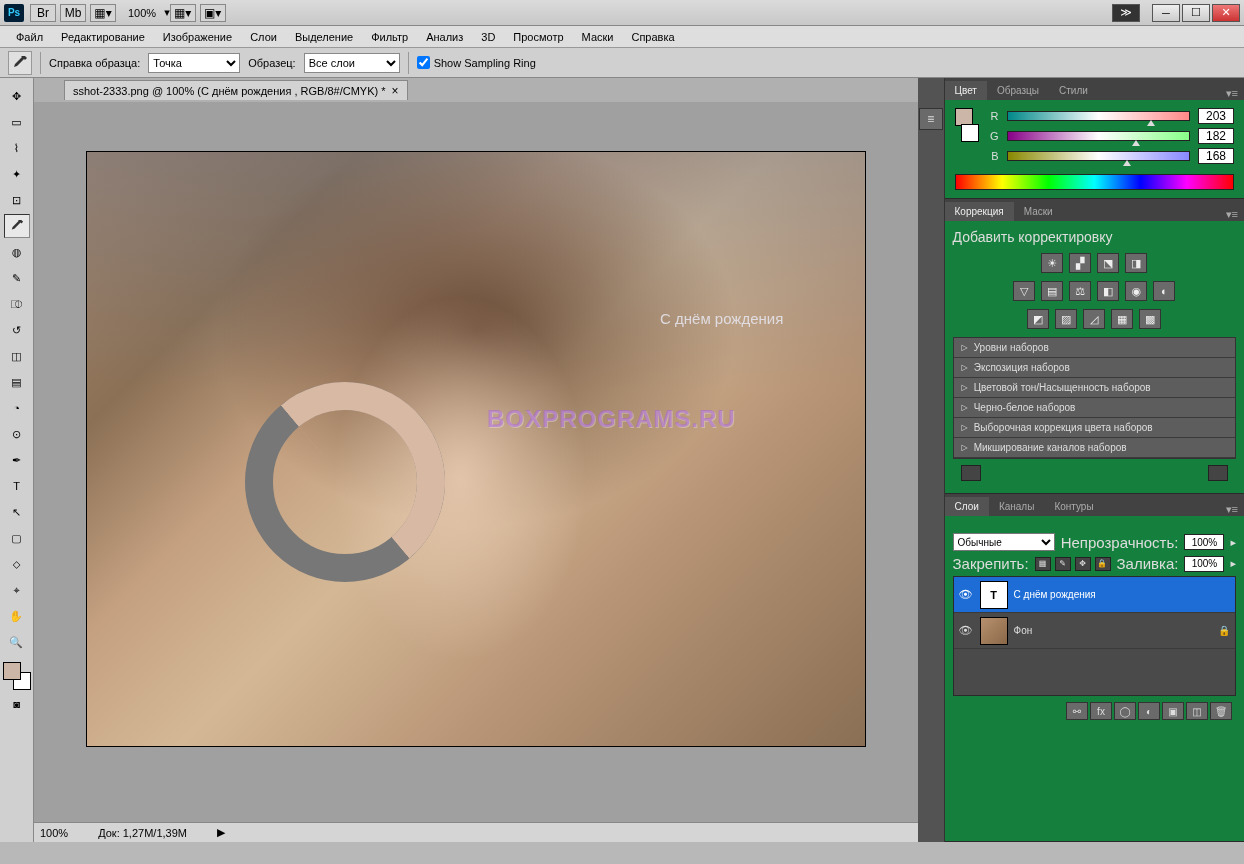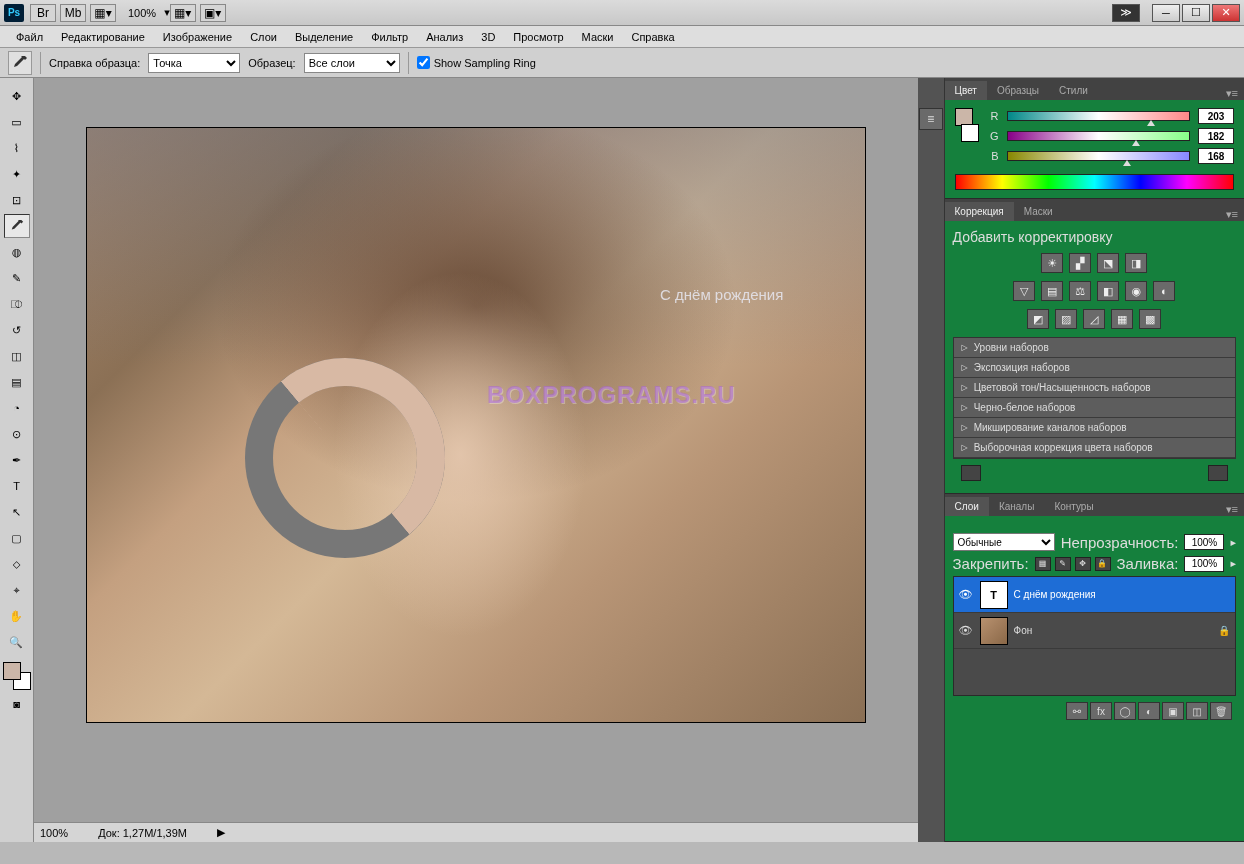--- a/index.html
+++ b/index.html
@@ -61,21 +61,21 @@
 .panel-menu { margin-left:auto; padding: 0 6px; color:#aaa; cursor:pointer; }
 
 .color-body { padding: 8px 10px; }
 .rgb-row { display: flex; align-items: center; gap: 8px; margin-bottom: 4px; }
 .rgb-row .ch { width: 12px; text-align: right; }
 .slider { flex: 1; height: 10px; position: relative; border: 1px solid #222; }
 .slider.r { background: linear-gradient(90deg, #088, #fff, #f88); }
 .slider.g { background: linear-gradient(90deg, #808, #fff, #8f8); }
 .slider.b { background: linear-gradient(90deg, #880, #fff, #88f); }
 .slider .thumb { position:absolute; top:8px; width:0; height:0; border-left:4px solid transparent; border-right:4px solid transparent; border-bottom:6px solid #ddd; transform: translateX(-4px); }
-.rgb-val { width: 36px; background: #fff; color: #000; border: 1px solid #222; height: 16px; text-align: center; font-size: 10px; font-weight: bold; }
+.rgb-val { width: 36px; background: #fff; color: #000; border: 1px solid #222; height: 16px; text-align: center; font-size: 12px; }
 .color-ramp { height: 16px; margin-top: 6px; background: linear-gradient(90deg, #f00, #ff0, #0f0, #0ff, #00f, #f0f, #f00); border: 1px solid #222; }
 .mini-swatches { width: 24px; height: 34px; position:relative; margin-right:8px; }
 .ms-fg { position:absolute; width:18px; height:18px; border:1px solid #000; top:0; left:0; }
 .ms-bg { position:absolute; width:18px; height:18px; background:#fff; border:1px solid #000; bottom:0; right:0; }
 
 .adj-body { padding: 8px; }
 .adj-label { font-size: 14px; margin-bottom: 8px; display:block; }
 .icon-row { display: flex; gap: 6px; justify-content: center; margin-bottom: 8px; }
 .aicon { width: 22px; height: 20px; background: #6a6a6a; border: 1px solid #333; cursor: pointer; display:flex; align-items:center; justify-content:center; color:#eee; font-size:11px; }
 .presets { border: 1px solid #333; max-height: 160px; overflow-y: auto; margin-top:4px; }
@@ -187,20 +187,26 @@
     <div class="tool">✋</div>
     <div class="tool">🔍</div>
     <div class="color-swatches">
       <div class="swatch-fg" style="background:#CBB6A8"></div>
       <div class="swatch-bg"></div>
     </div>
     <div class="tool">◙</div>
   </div>
 
   <div class="canvas-area">
+    <div class="doc-tabs">
+      <div class="doc-tab">
+        <span>sshot-2333.png @ 100% (С днём рождения , RGB/8#/CMYK) *</span>
+        <span class="close">×</span>
+      </div>
+    </div>
     <div class="canvas-wrap">
       <div class="canvas">
         <div class="sample-ring"></div>
         <div class="canvas-text">С днём рождения</div>
         <div class="watermark">BOXPROGRAMS.RU</div>
       </div>
     </div>
     <div class="status">
       <span>100%</span>
       <span>Док: 1,27M/1,39M</span>
@@ -282,22 +288,22 @@
             <div class="aicon">▨</div>
             <div class="aicon">◿</div>
             <div class="aicon">▦</div>
             <div class="aicon">▩</div>
           </div>
           <div class="presets">
             <div class="preset">Уровни наборов</div>
             <div class="preset">Экспозиция наборов</div>
             <div class="preset">Цветовой тон/Насыщенность наборов</div>
             <div class="preset">Черно-белое наборов</div>
+            <div class="preset">Выборочная коррекция цвета наборов</div>
             <div class="preset">Микширование каналов наборов</div>
-            <div class="preset">Выборочная коррекция цвета наборов</div>
           </div>
           <div class="adj-foot">
             <div class="afb"></div>
             <div class="afb"></div>
           </div>
         </div>
       </div>
 
       <div class="panel" style="flex:1">
         <div class="panel-tabs">

